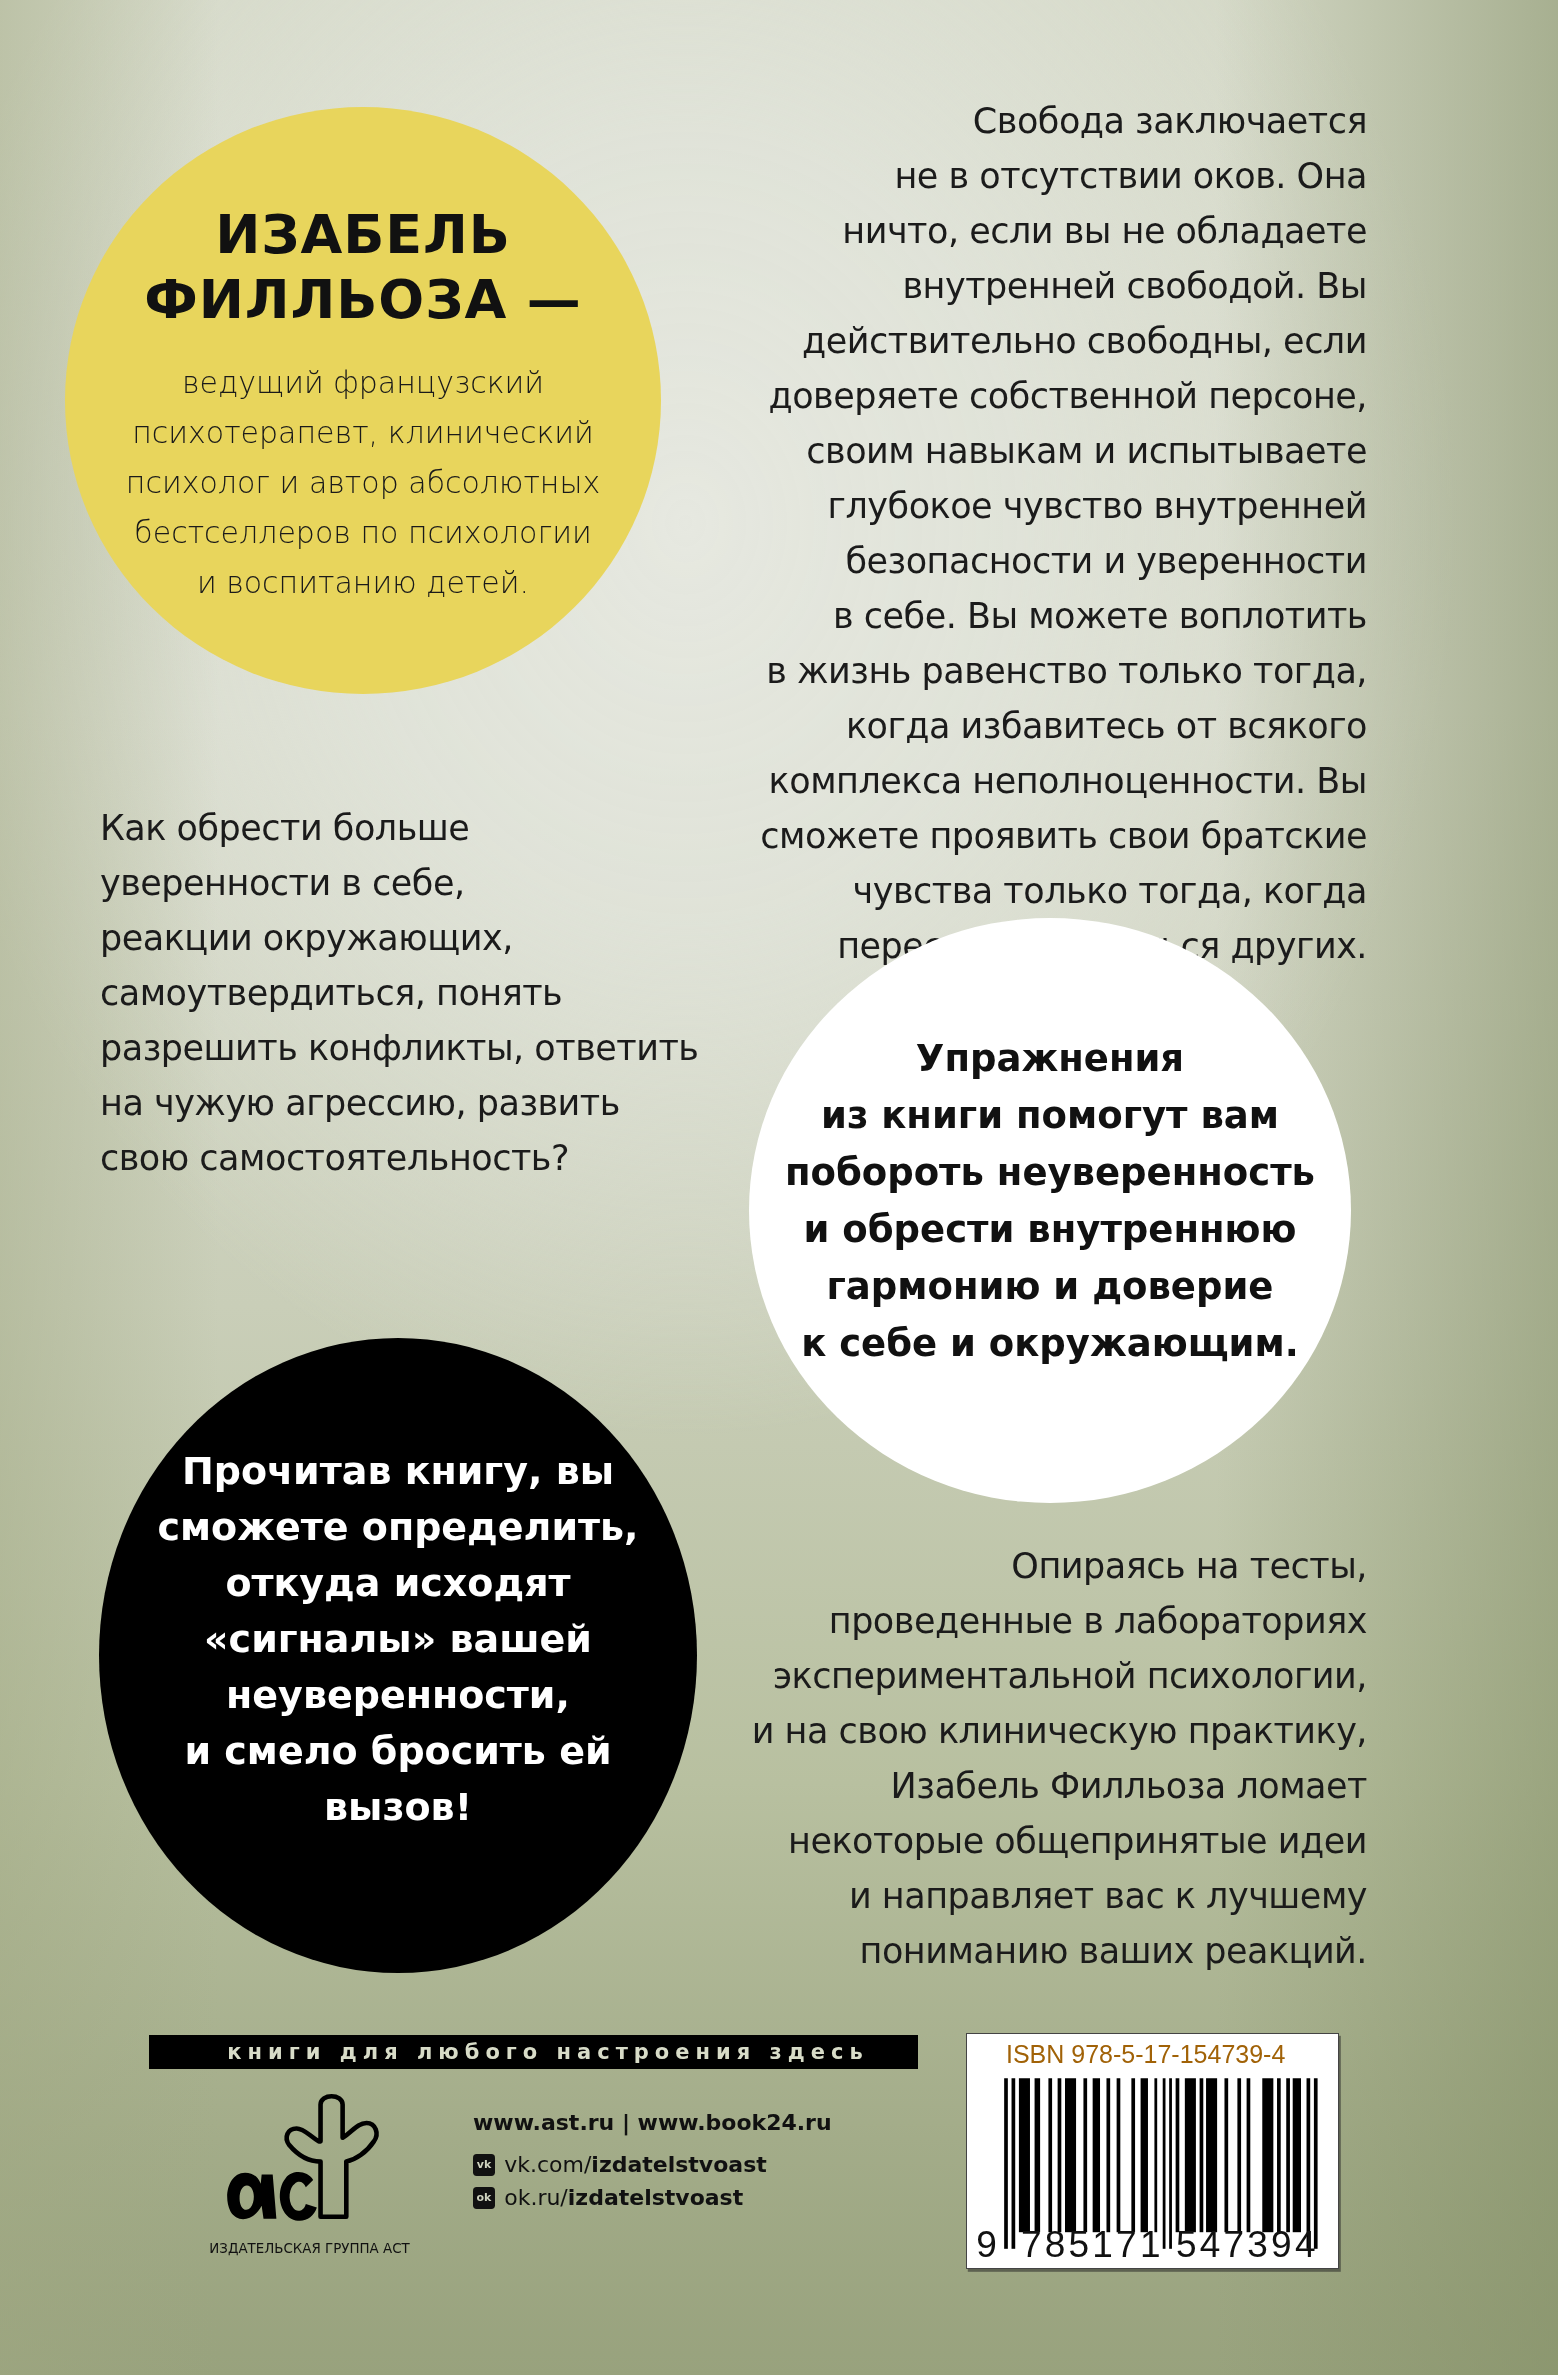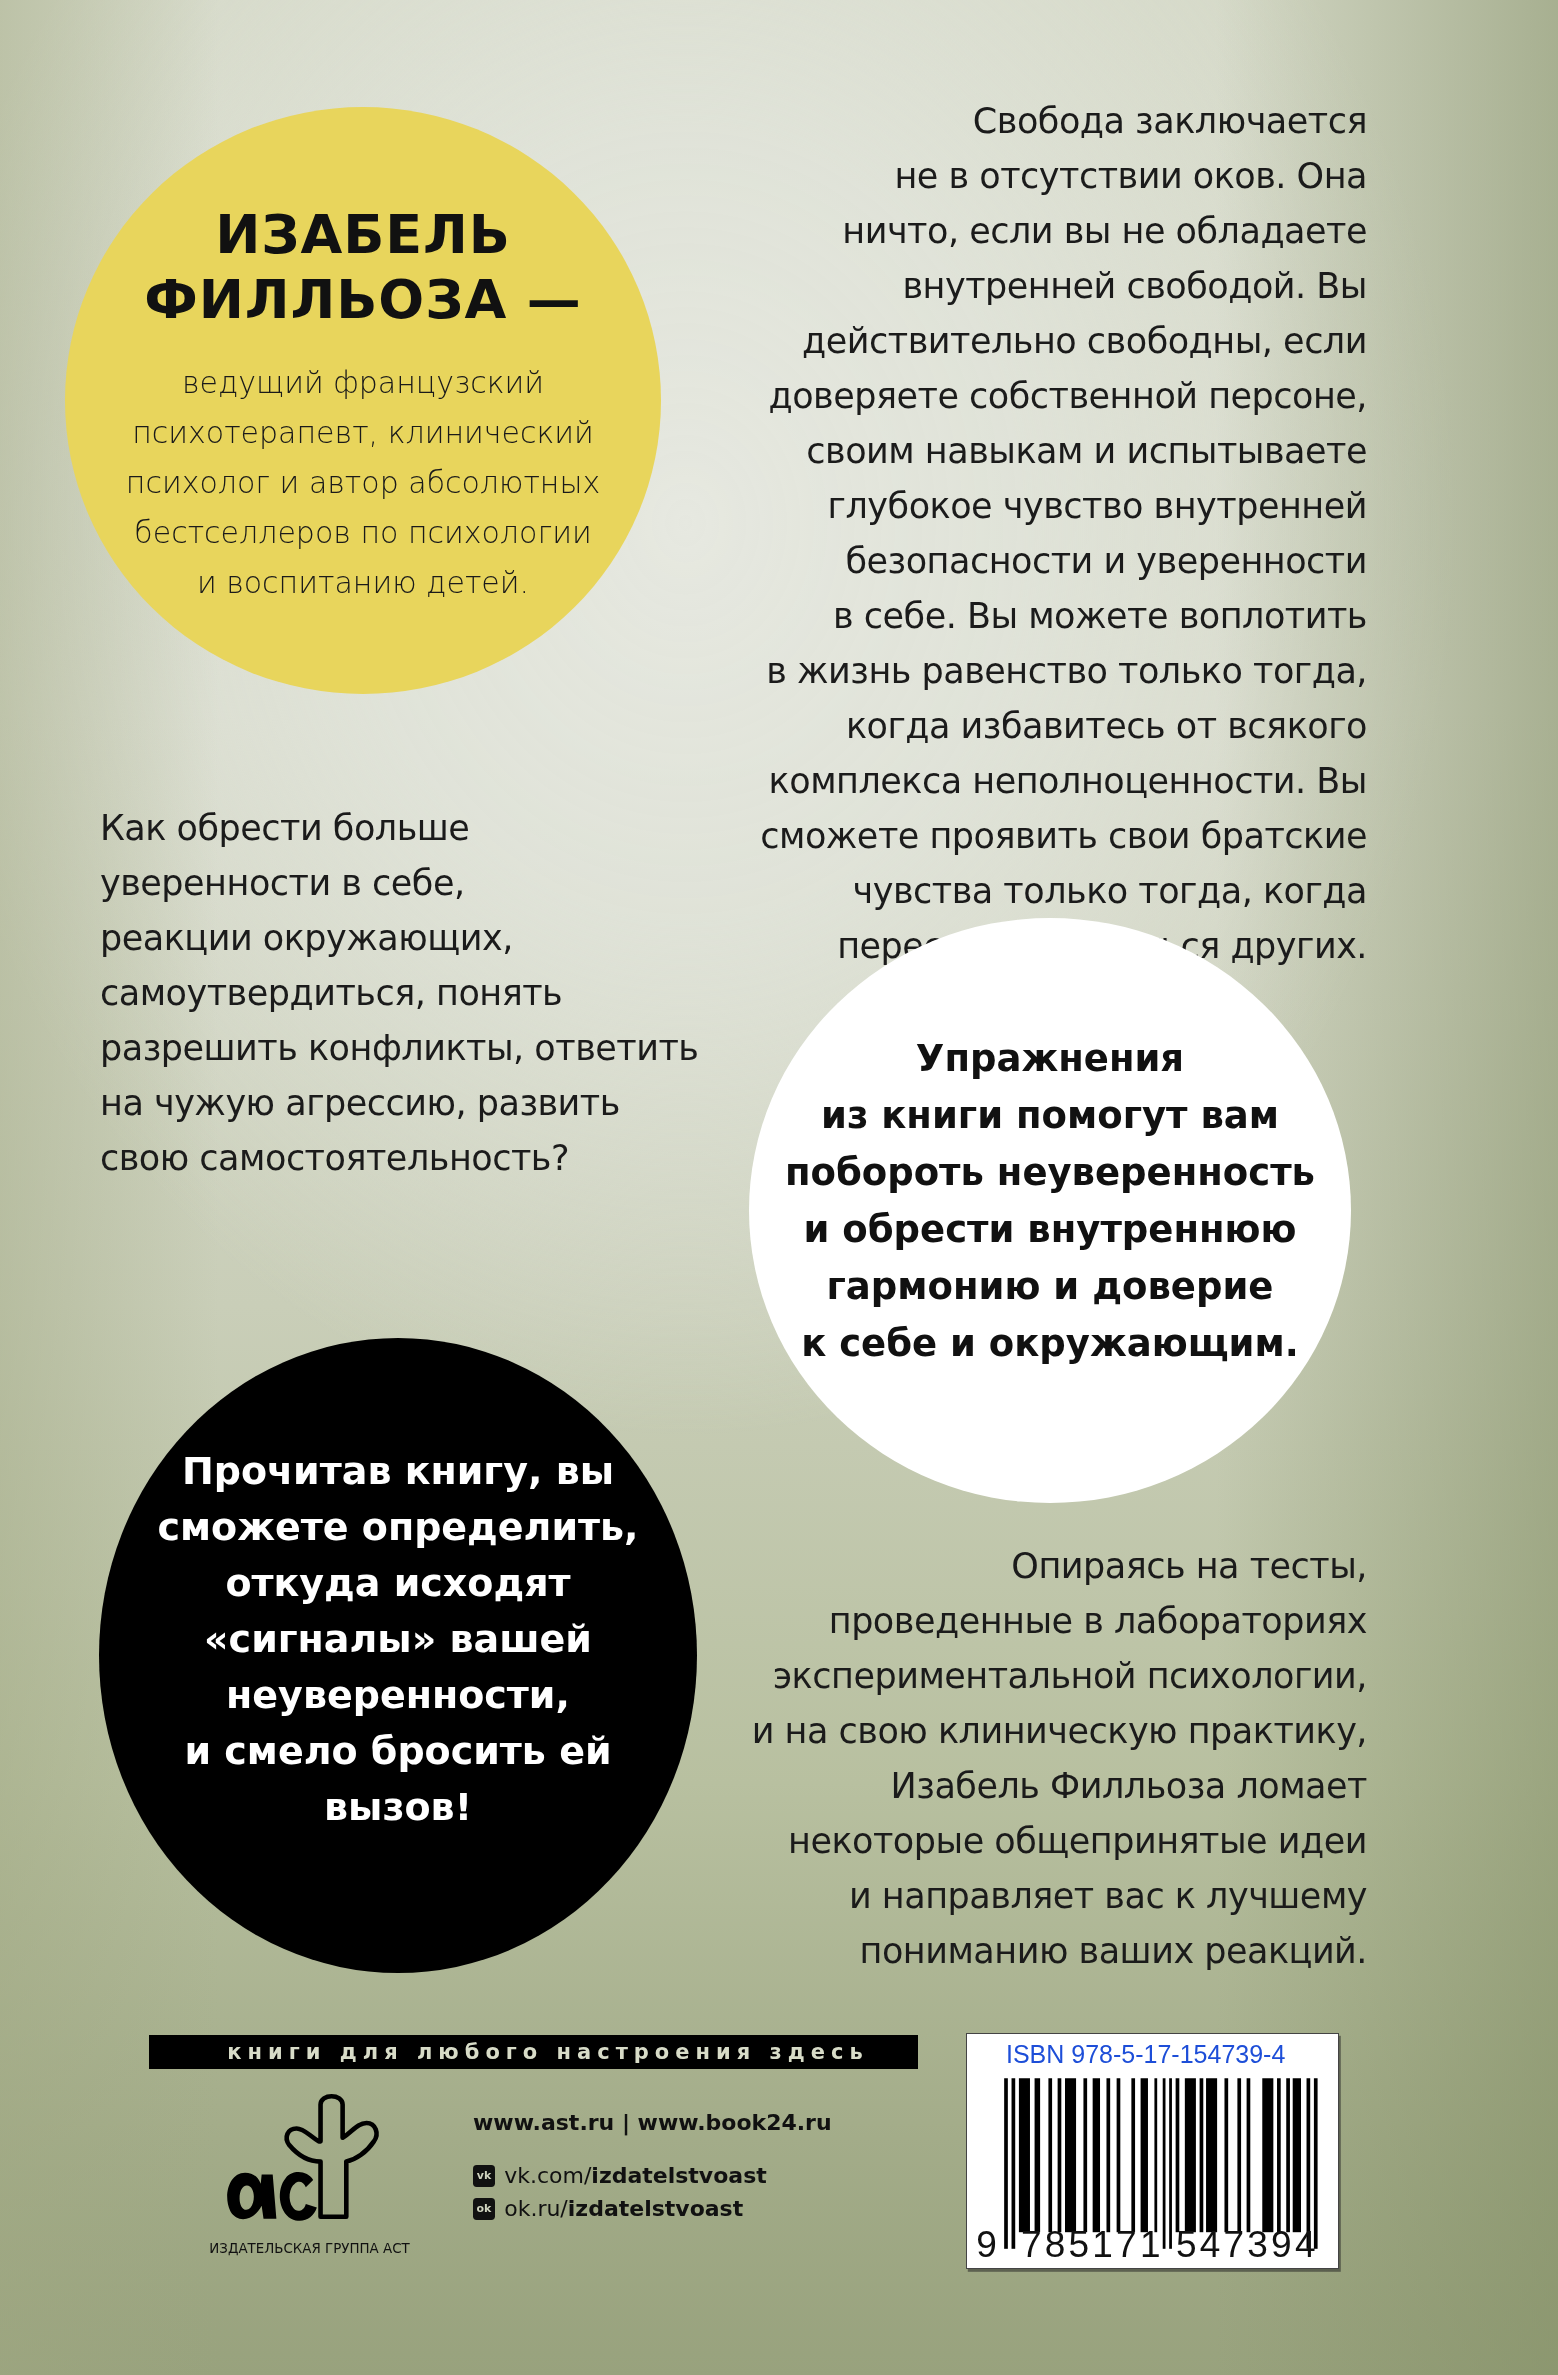--- a/index.html
+++ b/index.html
@@ -55,36 +55,36 @@
     font-family: "DejaVu Sans", sans-serif; font-weight: bold; font-size: 21px; letter-spacing: 6px; padding-left: 29px;
   }
   .logo-wrap { position: absolute; left: 185px; top: 2088px; width: 249px; height: 185px; }
   .logo-svg { position: absolute; left: 32px; top: 0; }
   .logo-caption {
     position: absolute; left: 0; top: 153px; width: 249px; text-align: center;
     font-family: "DejaVu Sans", sans-serif; font-size: 13.4px; color: #111; white-space: nowrap;
   }
   .links { position: absolute; left: 473px; top: 2108px; font-family: "DejaVu Sans", sans-serif; color: #111; }
   .links .web { font-weight: bold; font-size: 22px; line-height: 29.5px; white-space: nowrap; }
-  .social-row { display: flex; align-items: center; margin-top: 24px; font-size: 22px; line-height: 28px; white-space: nowrap; }
+  .social-row { display: flex; align-items: center; margin-top: 13px; font-size: 22px; line-height: 28px; white-space: nowrap; }
   .social-icon {
     width: 22px; height: 22px; border-radius: 3.7px; background: #111; color: #cfd3bf;
     display: inline-flex; align-items: center; justify-content: center;
     font-size: 11px; font-weight: bold; margin-right: 9.2px;
   }
   .social-row .handle { font-weight: bold; }
 
   .barcode-box {
     position: absolute; left: 966px; top: 2033px; width: 373px; height: 236px;
     background: #fff; border: 0.9px solid #444; box-shadow: 1.8px 2.8px 0 rgba(40,40,40,0.55);
     box-sizing: border-box;
   }
   .isbn-label {
     position: absolute; left: 39px; top: 5.5px; font-family: "Liberation Sans", sans-serif;
-    font-size: 25px; color: #1d4ed8; white-space: nowrap;
+    font-size: 25px; color: #a16207; white-space: nowrap;
   }
   .barcode-svg { position: absolute; left: 0; top: 0; }
   .ean-digits {
     position: absolute; top: 192px; font-family: "Liberation Sans", sans-serif; font-size: 37px;
     color: #111; line-height: 37px; white-space: nowrap;
   }
 </style>
 </head>
 <body>
 

